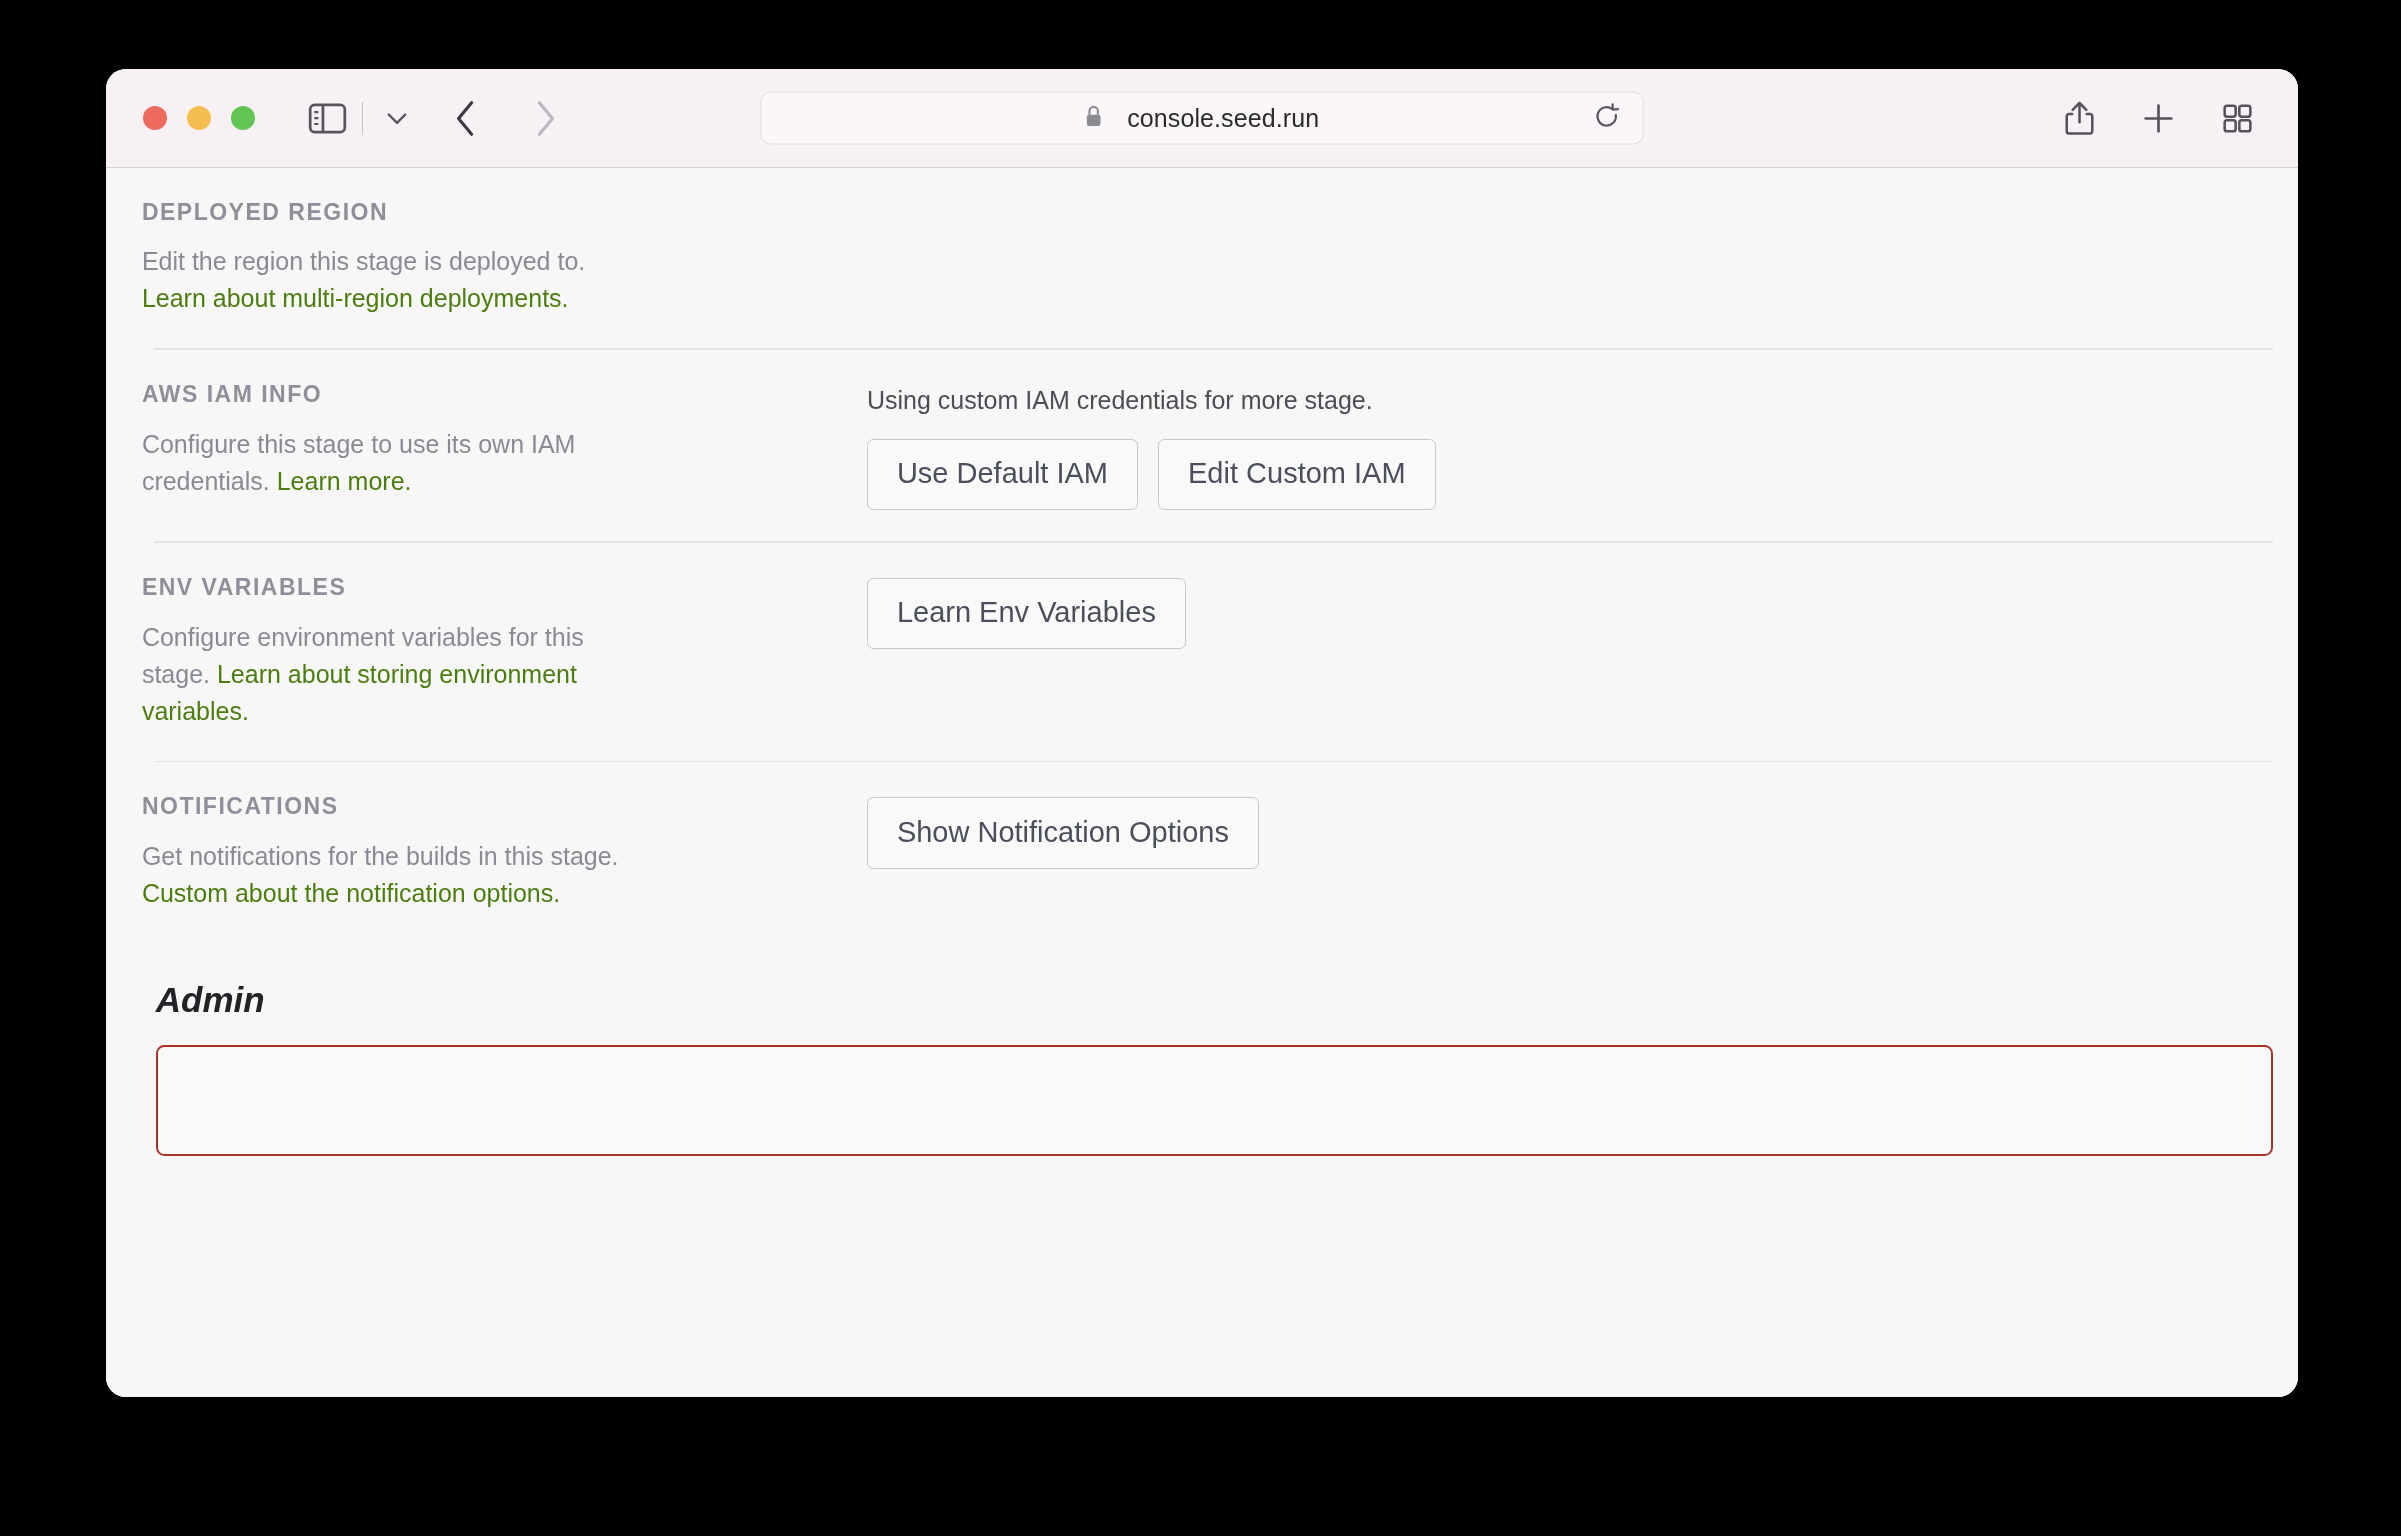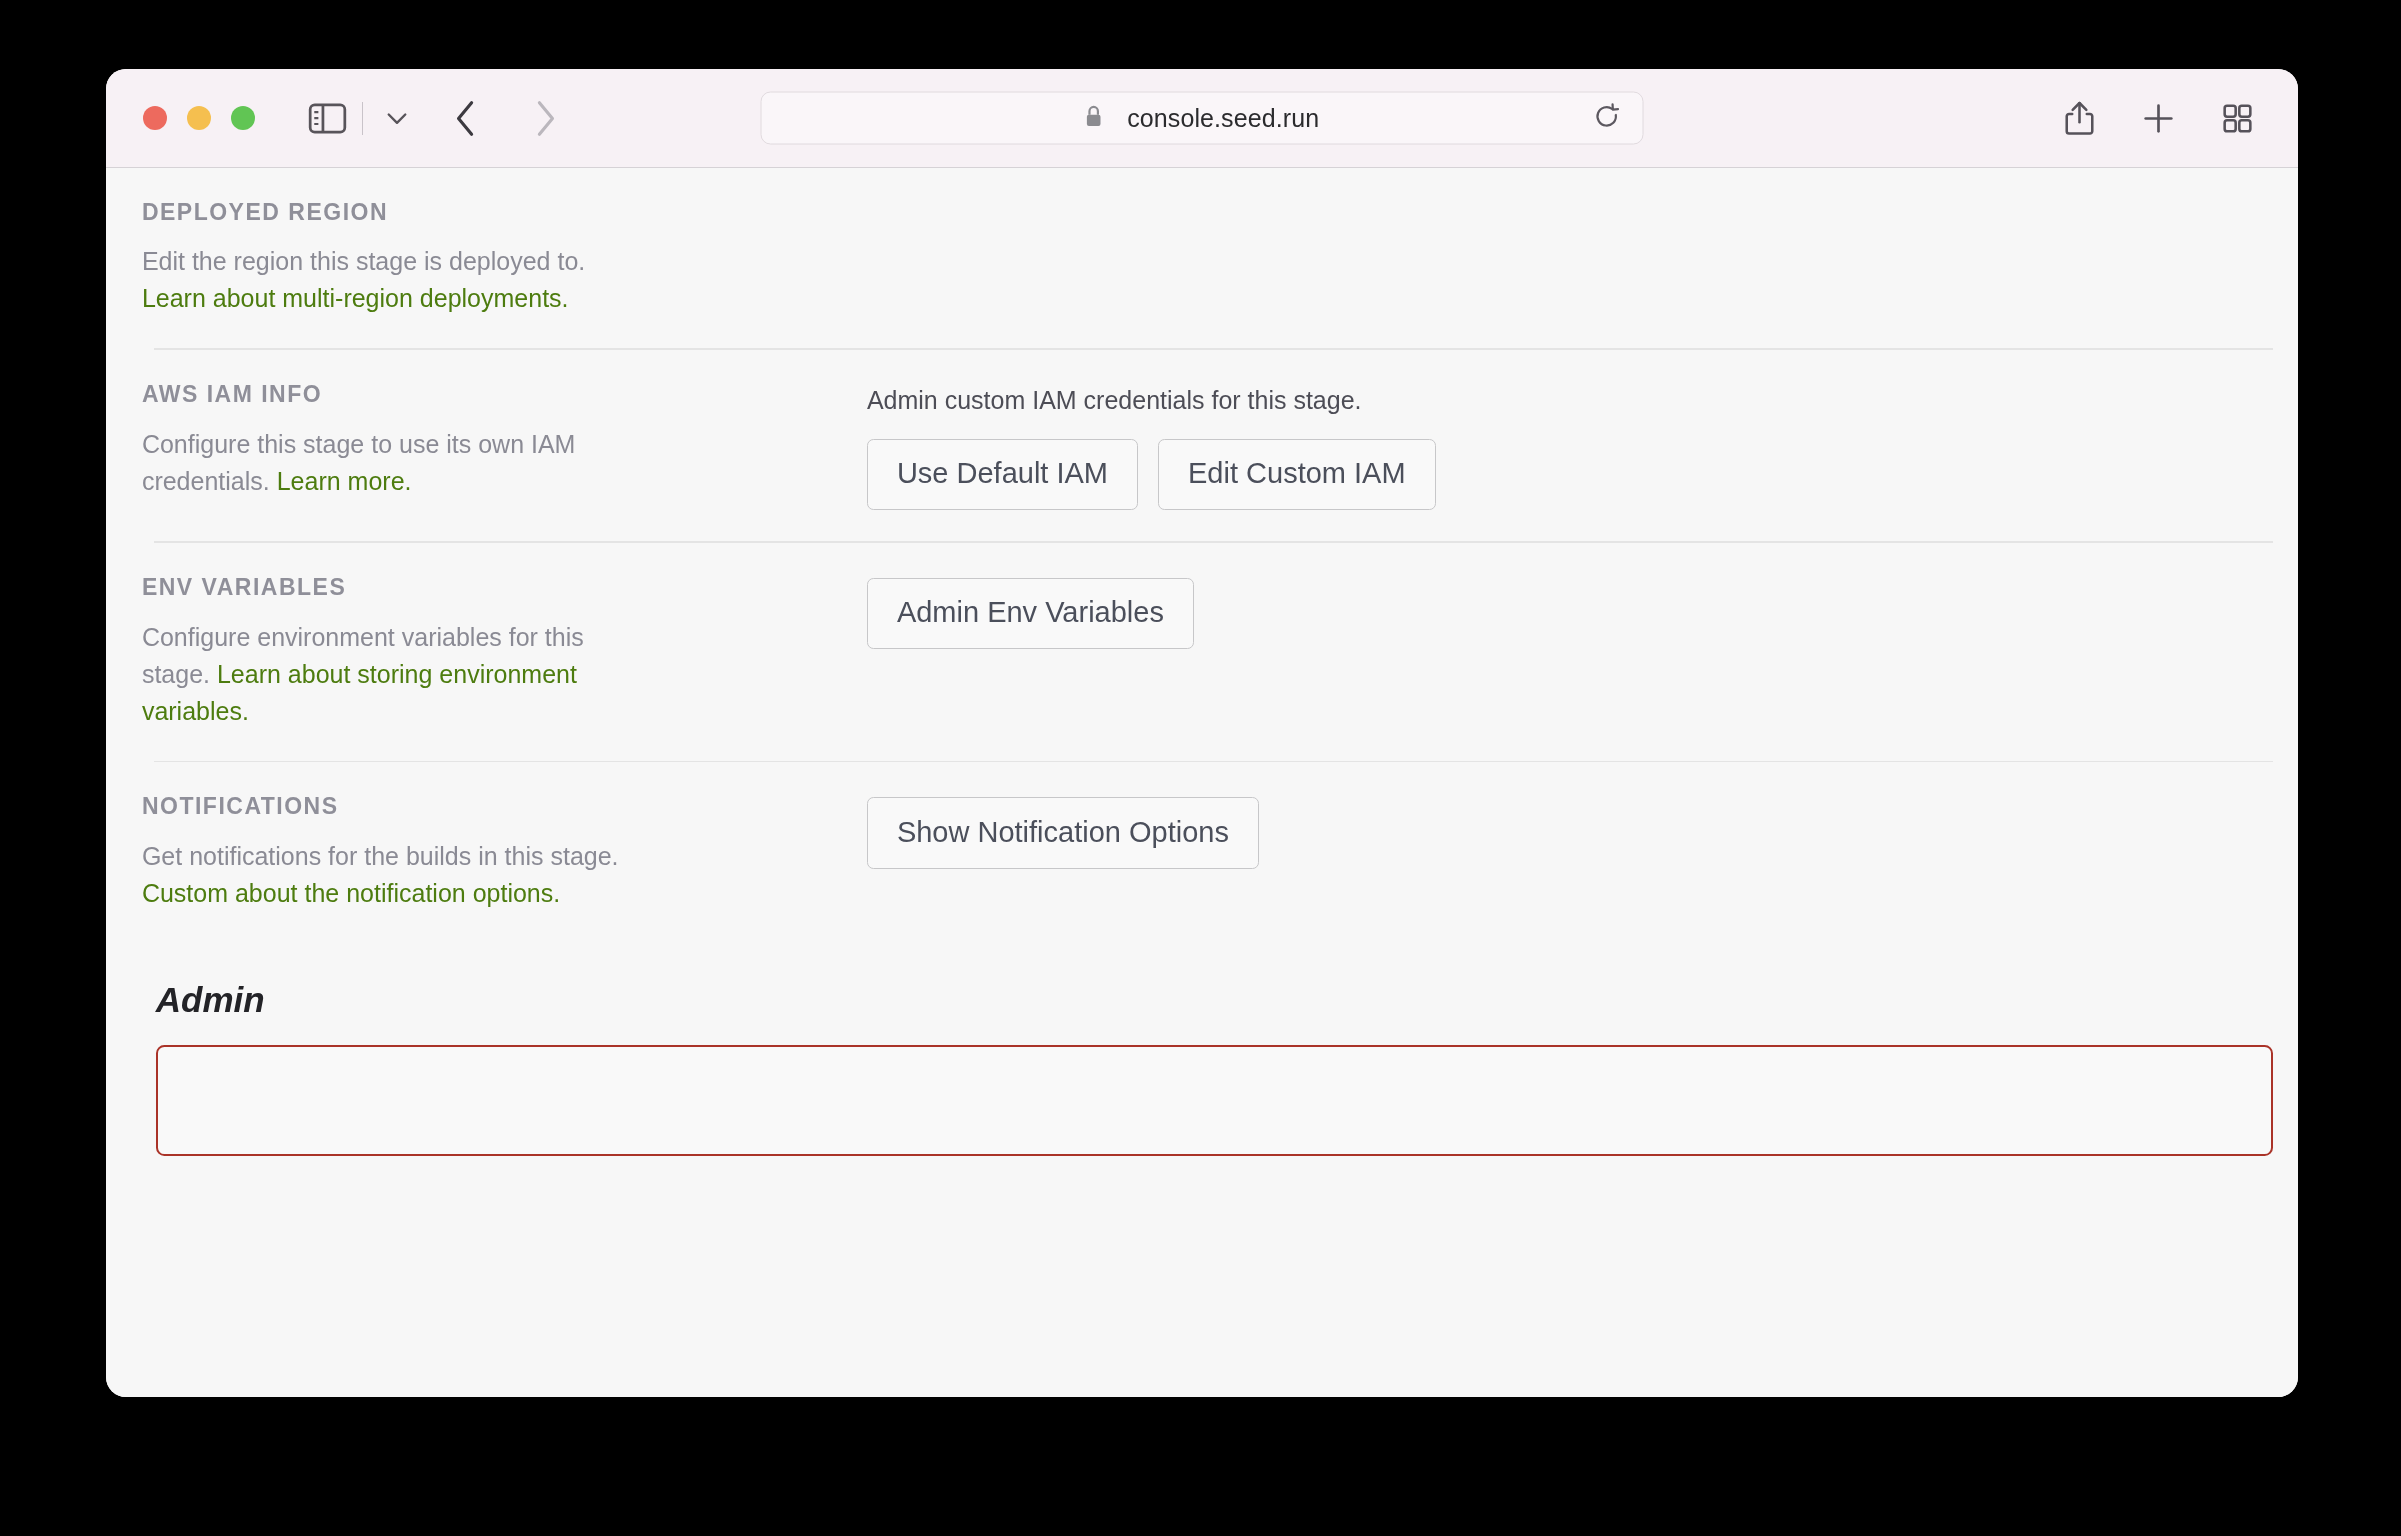--- a/index.html
+++ b/index.html
@@ -379,39 +379,39 @@
         <div class="divider"></div>
 
         <div class="settings-section">
           <div class="sec-left">
             <div class="sec-label">AWS IAM INFO</div>
             <p class="sec-desc">
               <span>Configure this stage to use its own IAM credentials. </span><a class="link">Learn more.</a>
             </p>
           </div>
           <div class="sec-right">
-            <p class="right-note">Admin custom IAM credentials for this stage.</p>
+            <p class="right-note">Using custom IAM credentials for more stage.</p>
             <div class="btn-row">
               <button class="outline-btn">Use Default IAM</button>
               <button class="outline-btn">Edit Custom IAM</button>
             </div>
           </div>
         </div>
 
         <div class="divider"></div>
 
         <div class="settings-section">
           <div class="sec-left">
             <div class="sec-label">ENV VARIABLES</div>
             <p class="sec-desc">
               <span>Configure environment variables for this stage. </span><a class="link">Learn about storing environment variables.</a>
             </p>
           </div>
           <div class="sec-right">
-            <button class="outline-btn">Admin Env Variables</button>
+            <button class="outline-btn">Learn Env Variables</button>
           </div>
         </div>
 
         <div class="divider"></div>
 
         <div class="settings-section">
           <div class="sec-left">
             <div class="sec-label">NOTIFICATIONS</div>
             <p class="sec-desc">
               <span>Get notifications for the builds in this stage. </span><a class="link">Custom about the notification options.</a>

